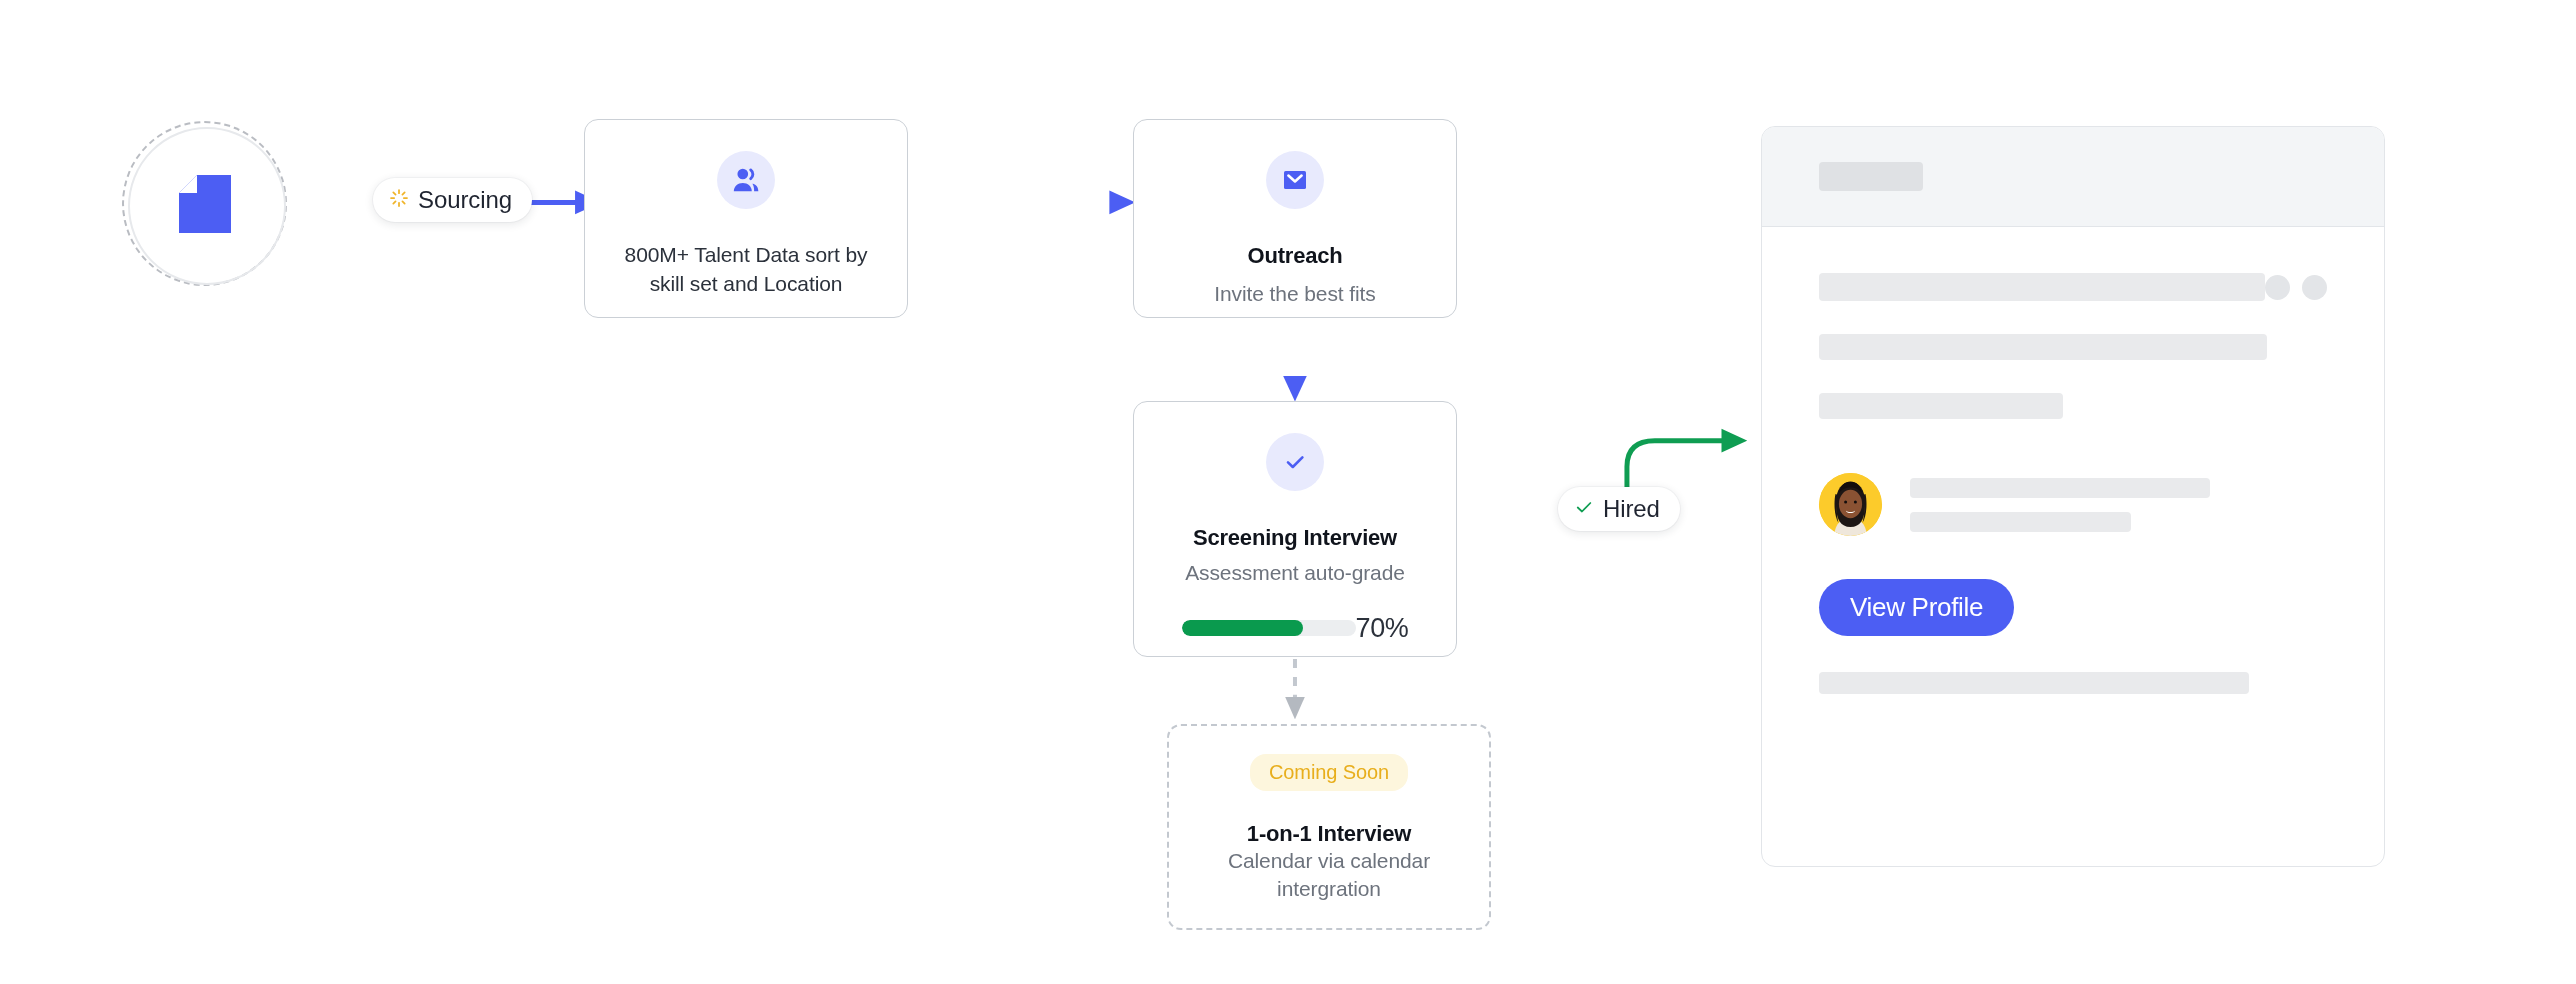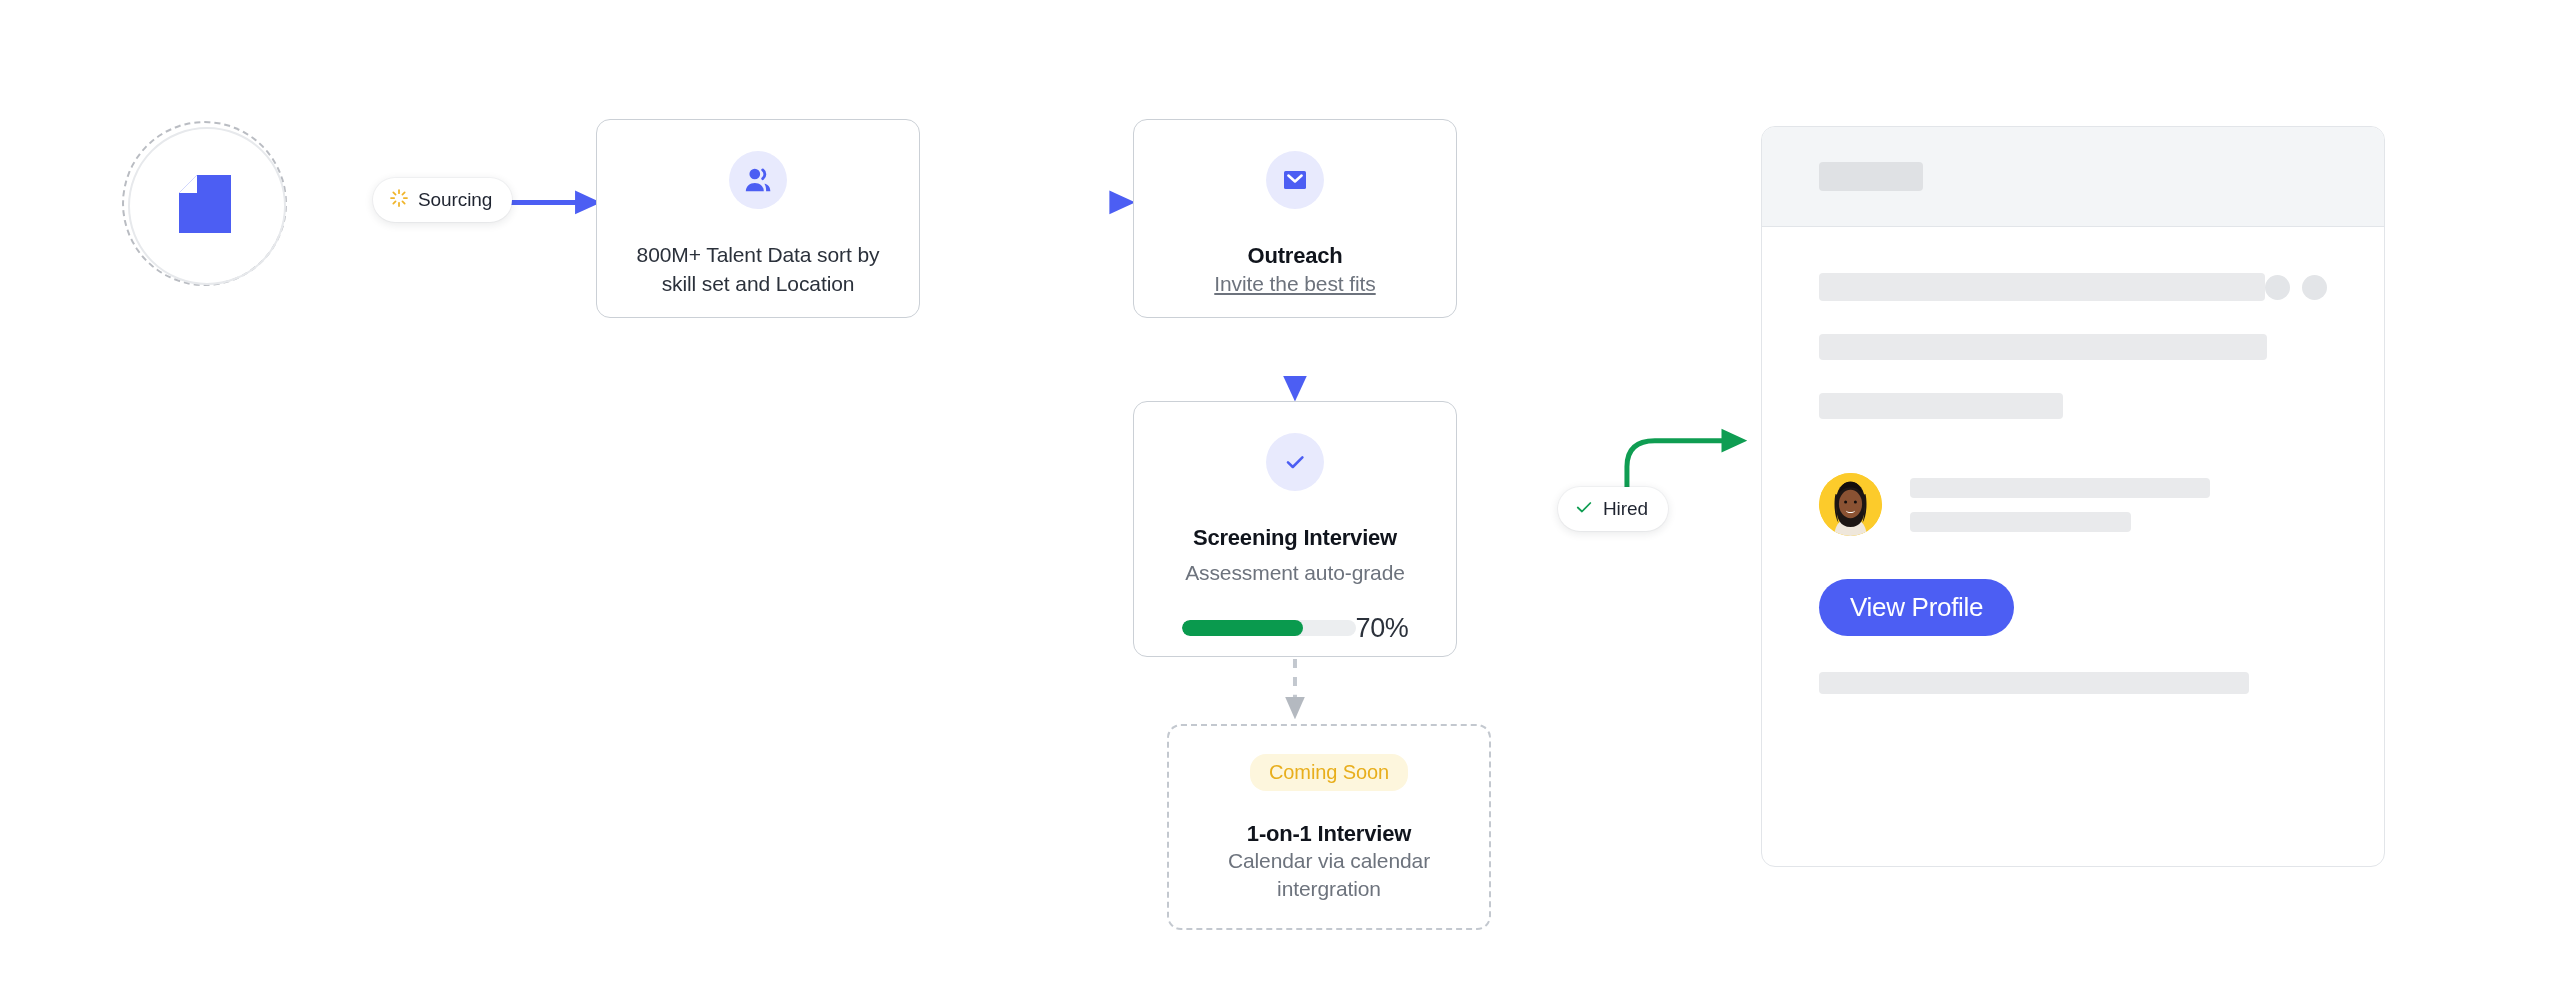--- a/index.html
+++ b/index.html
@@ -68,21 +68,21 @@
     align-items: center;
     gap: 9px;
     height: 44px;
     padding: 0 20px 0 16px;
     background: #ffffff;
     border-radius: 22px;
     box-shadow: 0 2px 10px rgba(26,32,44,.11), 0 0 0 1px rgba(26,32,44,.035);
     white-space: nowrap;
   }
   .pill-text {
-    font-size: 19px;
+    font-size: 24px;
     color: #1f2430;
     letter-spacing: -0.1px;
   }
   #pill-sourcing { left: 373px; top: 178px; }
   #pill-hired   { left: 1558px; top: 487px; align-items: center; }
 
   
   .card {
     position: absolute;
     box-sizing: border-box;
@@ -123,32 +123,32 @@
   .card-plain {
     font-size: 21px;
     color: #2b313b;
     text-align: center;
     line-height: 1.36;
     letter-spacing: -0.1px;
   }
 
   
   #card-talent {
-    left: 596px; top: 119px; width: 324px; height: 199px;
+    left: 584px; top: 119px; width: 324px; height: 199px;
     padding-top: 31px;
   }
   #card-talent .card-plain { margin-top: 32px; width: 267px; }
 
   
   #card-outreach {
     left: 1133px; top: 119px; width: 324px; height: 199px;
     padding-top: 31px;
   }
   #card-outreach .card-title { margin-top: 34px; }
-  #card-outreach .card-body  { margin-top: 1px; text-decoration: underline; }
+  #card-outreach .card-body  { margin-top: 11px; }
 
   
   #card-screening {
     left: 1133px; top: 401px; width: 324px; height: 256px;
     padding-top: 31px;
   }
   #card-screening .card-title { margin-top: 34px; }
   #card-screening .card-body  { margin-top: 8px; }
   .progress-row {
     display: flex;

